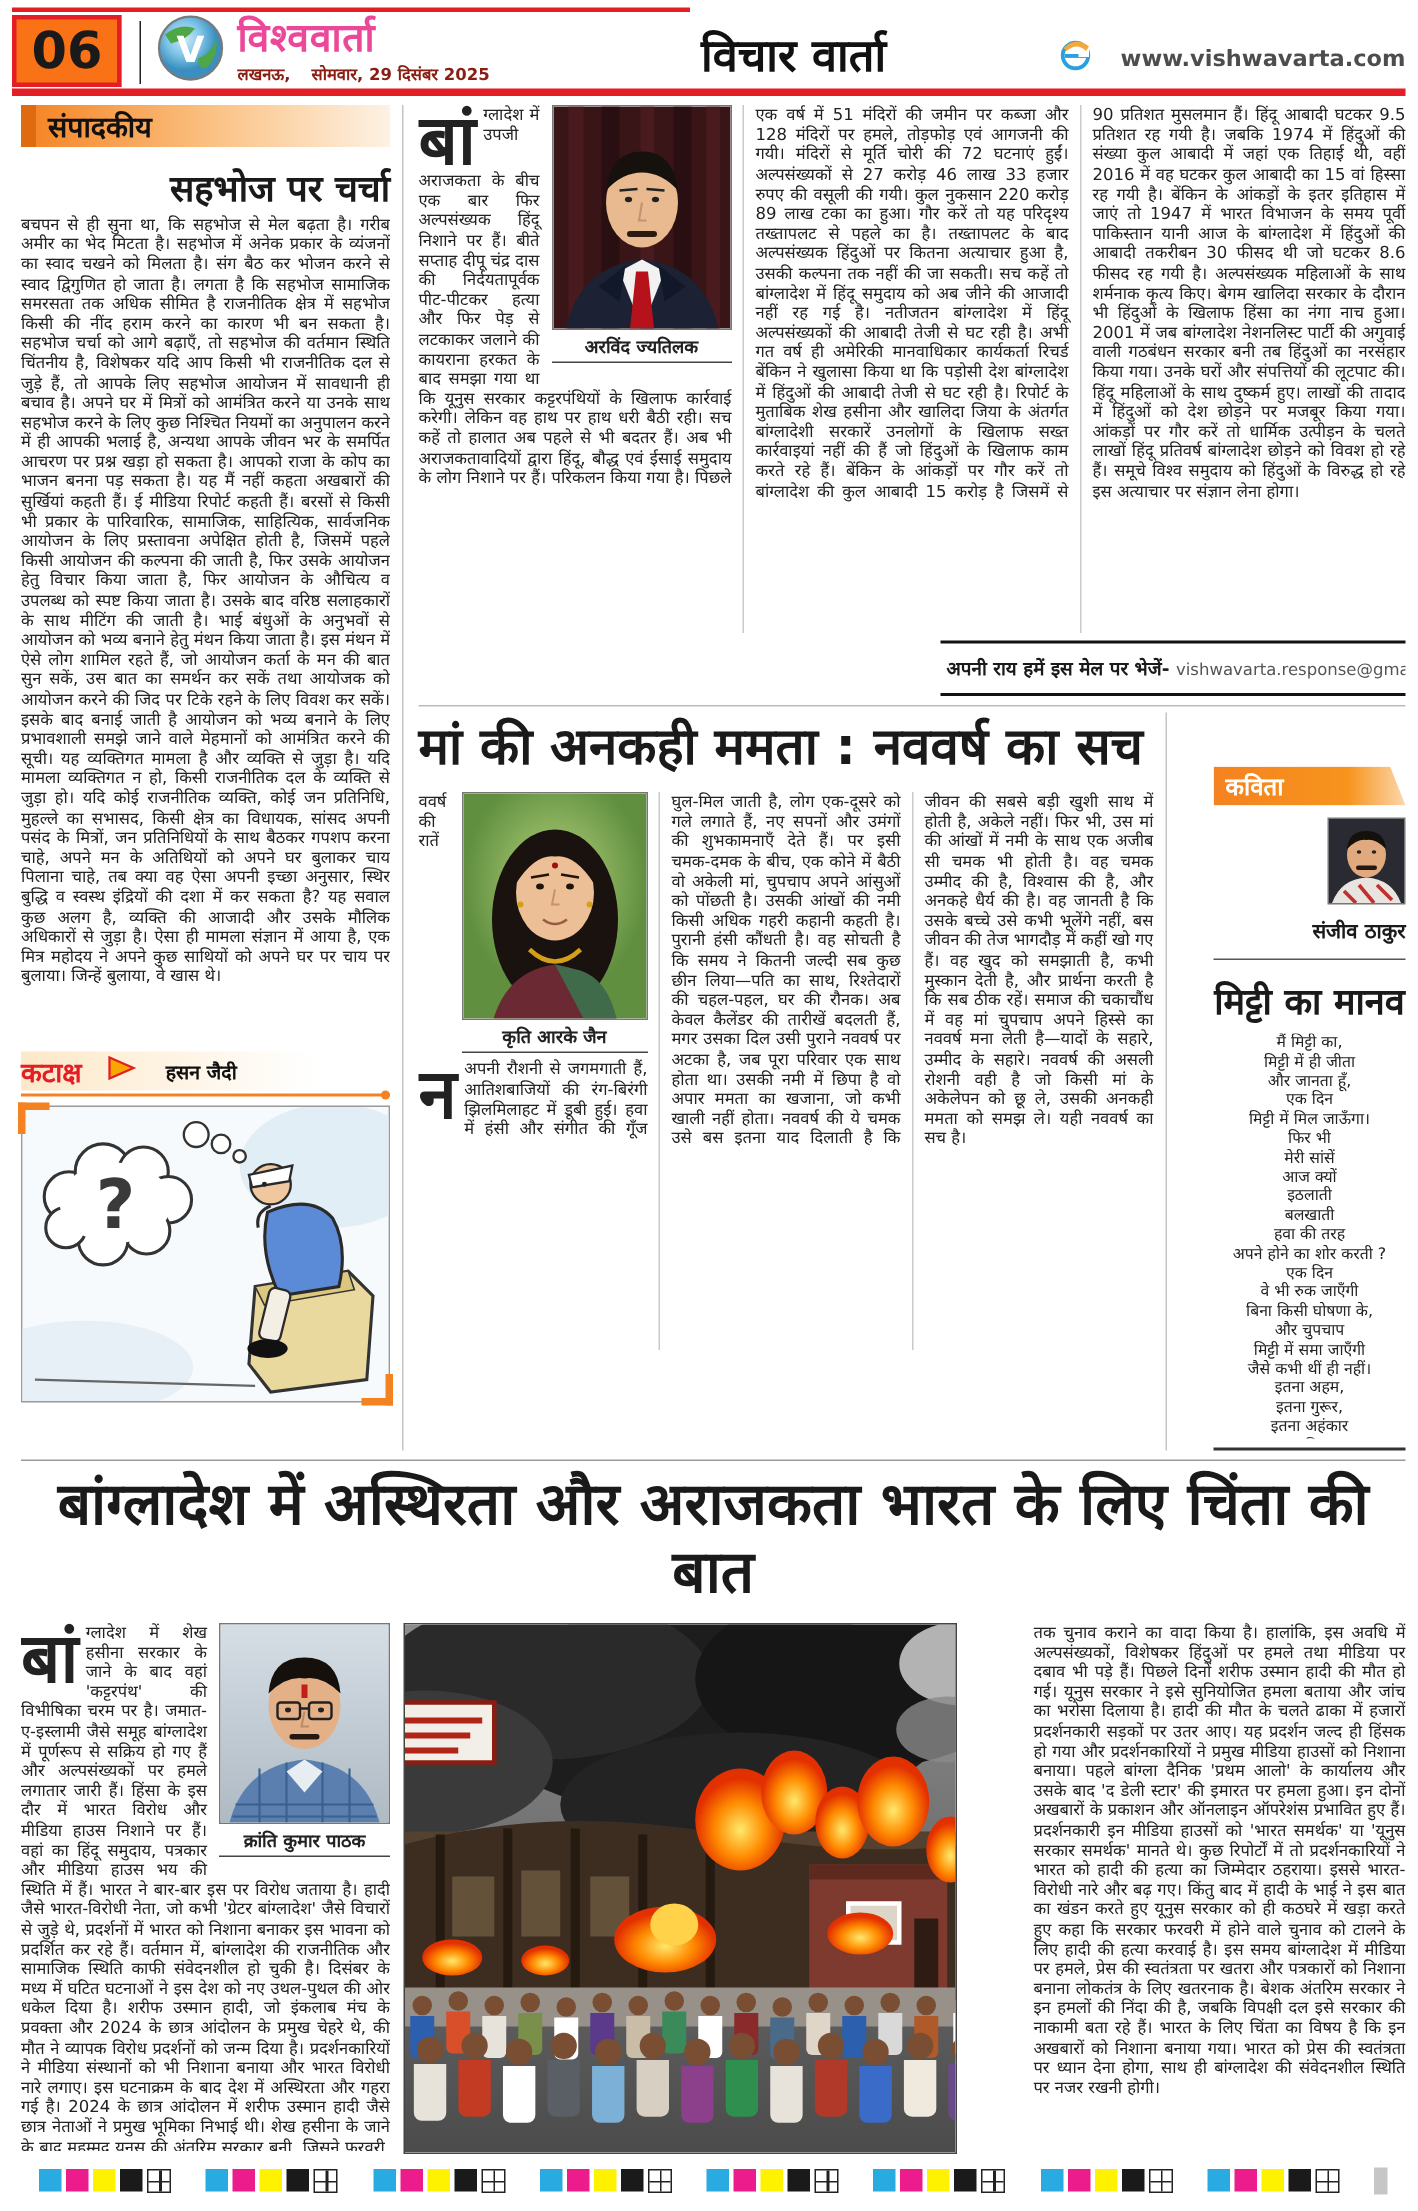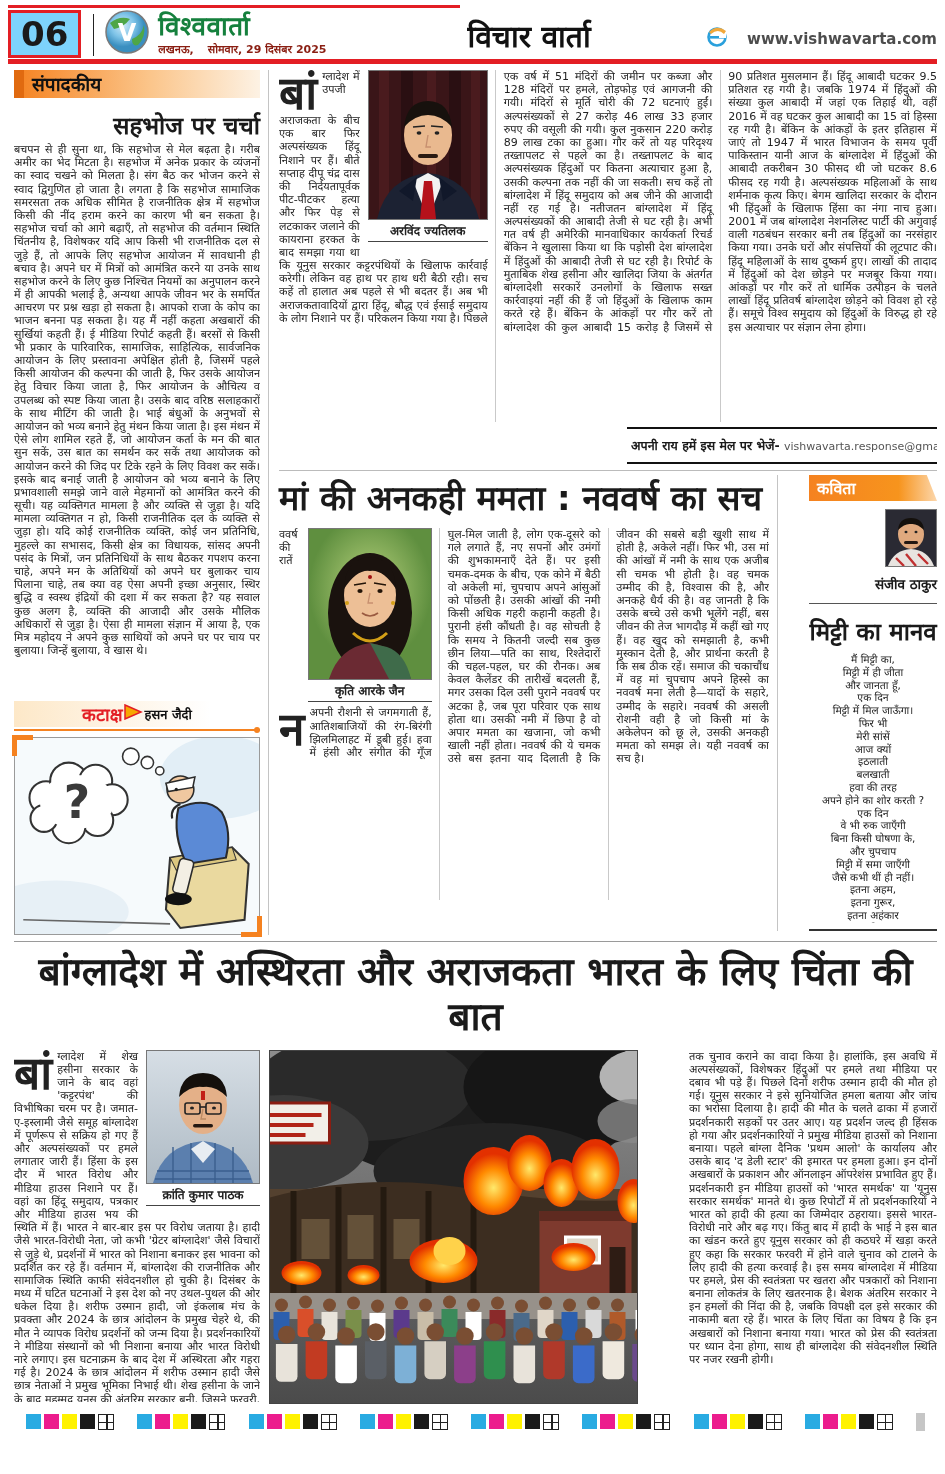--- a/index.html
+++ b/index.html
@@ -2,47 +2,47 @@
 <html lang="hi"><head>
 <meta charset="utf-8">
 <style>
   html,body{margin:0;padding:0;background:#fff;}
   .page{position:relative;width:945px;height:1474px;margin:0 auto;background:#fff;
         font-family:"DejaVu Sans",sans-serif;color:#1a1a1a;overflow:hidden;}
   
   .hdr{position:relative;height:64px;padding:0 8px;display:flex;align-items:center;}
   .red-topline{position:absolute;left:8px;top:5px;width:452px;height:3px;background:#e31e24;}
   .red-bar{position:absolute;left:8px;right:8px;bottom:0;height:5px;background:#e31e24;}
-  .pagenum{border:3px solid #e31e24;font-size:34px;font-weight:bold;padding:1px 10px;line-height:40px;margin-top:4px;background:#7dd3fc;}
+  .pagenum{border:3px solid #e31e24;font-size:34px;font-weight:bold;padding:1px 10px;line-height:40px;margin-top:4px;background:#f97316;}
   .hdr-div{width:1px;height:42px;background:#222;margin:6px 10px 0 12px;}
   .logo{margin-top:4px;}
   .mast{margin:4px 0 0 8px;}
-  .mast-name{font-size:26px;font-weight:bold;color:#15803d;line-height:28px;letter-spacing:.5px;}
+  .mast-name{font-size:26px;font-weight:bold;color:#ec4899;line-height:28px;letter-spacing:.5px;}
   .dateline{font-size:11px;font-weight:bold;color:#8a1e12;margin-top:1px;}
   .dateline span{margin-right:14px;}
   .hsp1{flex:1.1;} .hsp2{flex:1;}
   .section-title{font-size:30px;font-weight:bold;color:#111;margin-top:6px;}
   .website{display:flex;align-items:center;gap:19px;margin-top:14px;}
   .website .wtxt{font-size:15px;font-weight:bold;color:#4d4d4d;}
   
   .content{display:flex;padding:6px 8px 0 14px;}
   .leftcol{flex:0 0 246px;border-right:1px solid #c4c4c4;padding-right:8px;}
   .maincol{flex:1;padding-left:10px;min-width:0;}
   
   .band{position:relative;height:28px;display:flex;align-items:center;
         background:linear-gradient(90deg,#f58220 0%,#fbc58a 55%,#fdf2e4 100%);}
   .band .sq{width:10px;height:28px;background:#e06a10;margin-right:8px;}
   .band .blabel{font-size:19px;font-weight:bold;color:#111;}
   .ed-title{font-size:24px;font-weight:bold;text-align:right;margin:10px 0 2px;}
   .bodytext{font-size:11px;line-height:1.2;text-align:justify;color:#222;}
   .ed-body{height:548px;overflow:hidden;}
   
   .cartoon{margin-top:10px;}
-  .ct-head{display:flex;align-items:center;gap:1px;height:26px;
-           background:linear-gradient(90deg,#fde8c8 0%,#ffffff 80%);justify-content:center;}
+  .ct-head{display:flex;align-items:center;gap:18px;height:26px;
+           background:linear-gradient(90deg,#fde8c8 0%,#ffffff 80%);}
   .ct-label{font-size:18px;font-weight:bold;color:#e31e24;}
   .ct-author{font-size:13px;font-weight:bold;color:#111;}
   .ct-line{height:2px;background:linear-gradient(90deg,#f58220,#f58220);margin:2px 0 6px;position:relative;}
   .ct-line:after{content:"";position:absolute;right:0;top:-2px;width:6px;height:6px;border-radius:50%;background:#f58220;}
   .ct-box{position:relative;border:1px solid #9a9a9a;background:#f4f8fb;height:196px;}
   .corner{position:absolute;width:16px;height:16px;}
   .corner.tl{left:-3px;top:-3px;border-left:5px solid #f58220;border-top:5px solid #f58220;}
   .corner.br{right:-3px;bottom:-3px;border-right:5px solid #f58220;border-bottom:5px solid #f58220;}
   
   .a1{position:relative;padding-bottom:42px;}
@@ -55,21 +55,21 @@
   .dcap{float:left;font-size:46px;line-height:42px;font-weight:bold;padding:2px 5px 0 0;}
   .feedback{position:absolute;right:0;bottom:0;width:302px;border-top:2px solid #111;border-bottom:2px solid #111;
             padding:8px 4px;font-size:12.5px;font-weight:bold;white-space:nowrap;overflow:hidden;}
   .feedback .mail{font-family:"DejaVu Sans",sans-serif;font-weight:normal;font-size:11px;color:#555;}
   
   .row2{display:flex;border-top:1px solid #bbb;margin-top:6px;padding-top:4px;gap:24px;}
   .a2{flex:1;min-width:0;padding-right:8px;border-right:1px solid #c4c4c4;}
   .headline2{font-size:34px;font-weight:bold;text-align:left;margin:4px 0 10px;line-height:1.15;}
   .a2-body{height:372px;}
   
-  .poemcol{flex:0 0 128px;padding-left:7px;}
+  .poemcol{flex:0 0 128px;padding-left:7px;margin-top:36px;}
   .poem-band{height:26px;display:flex;align-items:center;padding-left:8px;
         background:linear-gradient(90deg,#f58220 0%,#f7941d 70%,#fcd7ac 100%);
         clip-path:polygon(0 0,92% 0,100% 100%,0 100%);margin-bottom:8px;}
   .poem-band .blabel{color:#fff;font-size:16px;font-weight:bold;}
   .poet{display:flex;align-items:flex-end;gap:8px;border-bottom:1px solid #555;padding-bottom:6px;flex-direction:column;}
   .poet-name{font-size:13.5px;font-weight:bold;padding-bottom:4px;}
   .poem-title{font-size:24px;font-weight:bold;text-align:center;margin:10px 0 6px;}
   .poem-lines{font-size:10.5px;line-height:12.8px;text-align:center;color:#222;height:270px;overflow:hidden;}
   .poem-end{height:2px;background:#333;margin-top:6px;}
   

